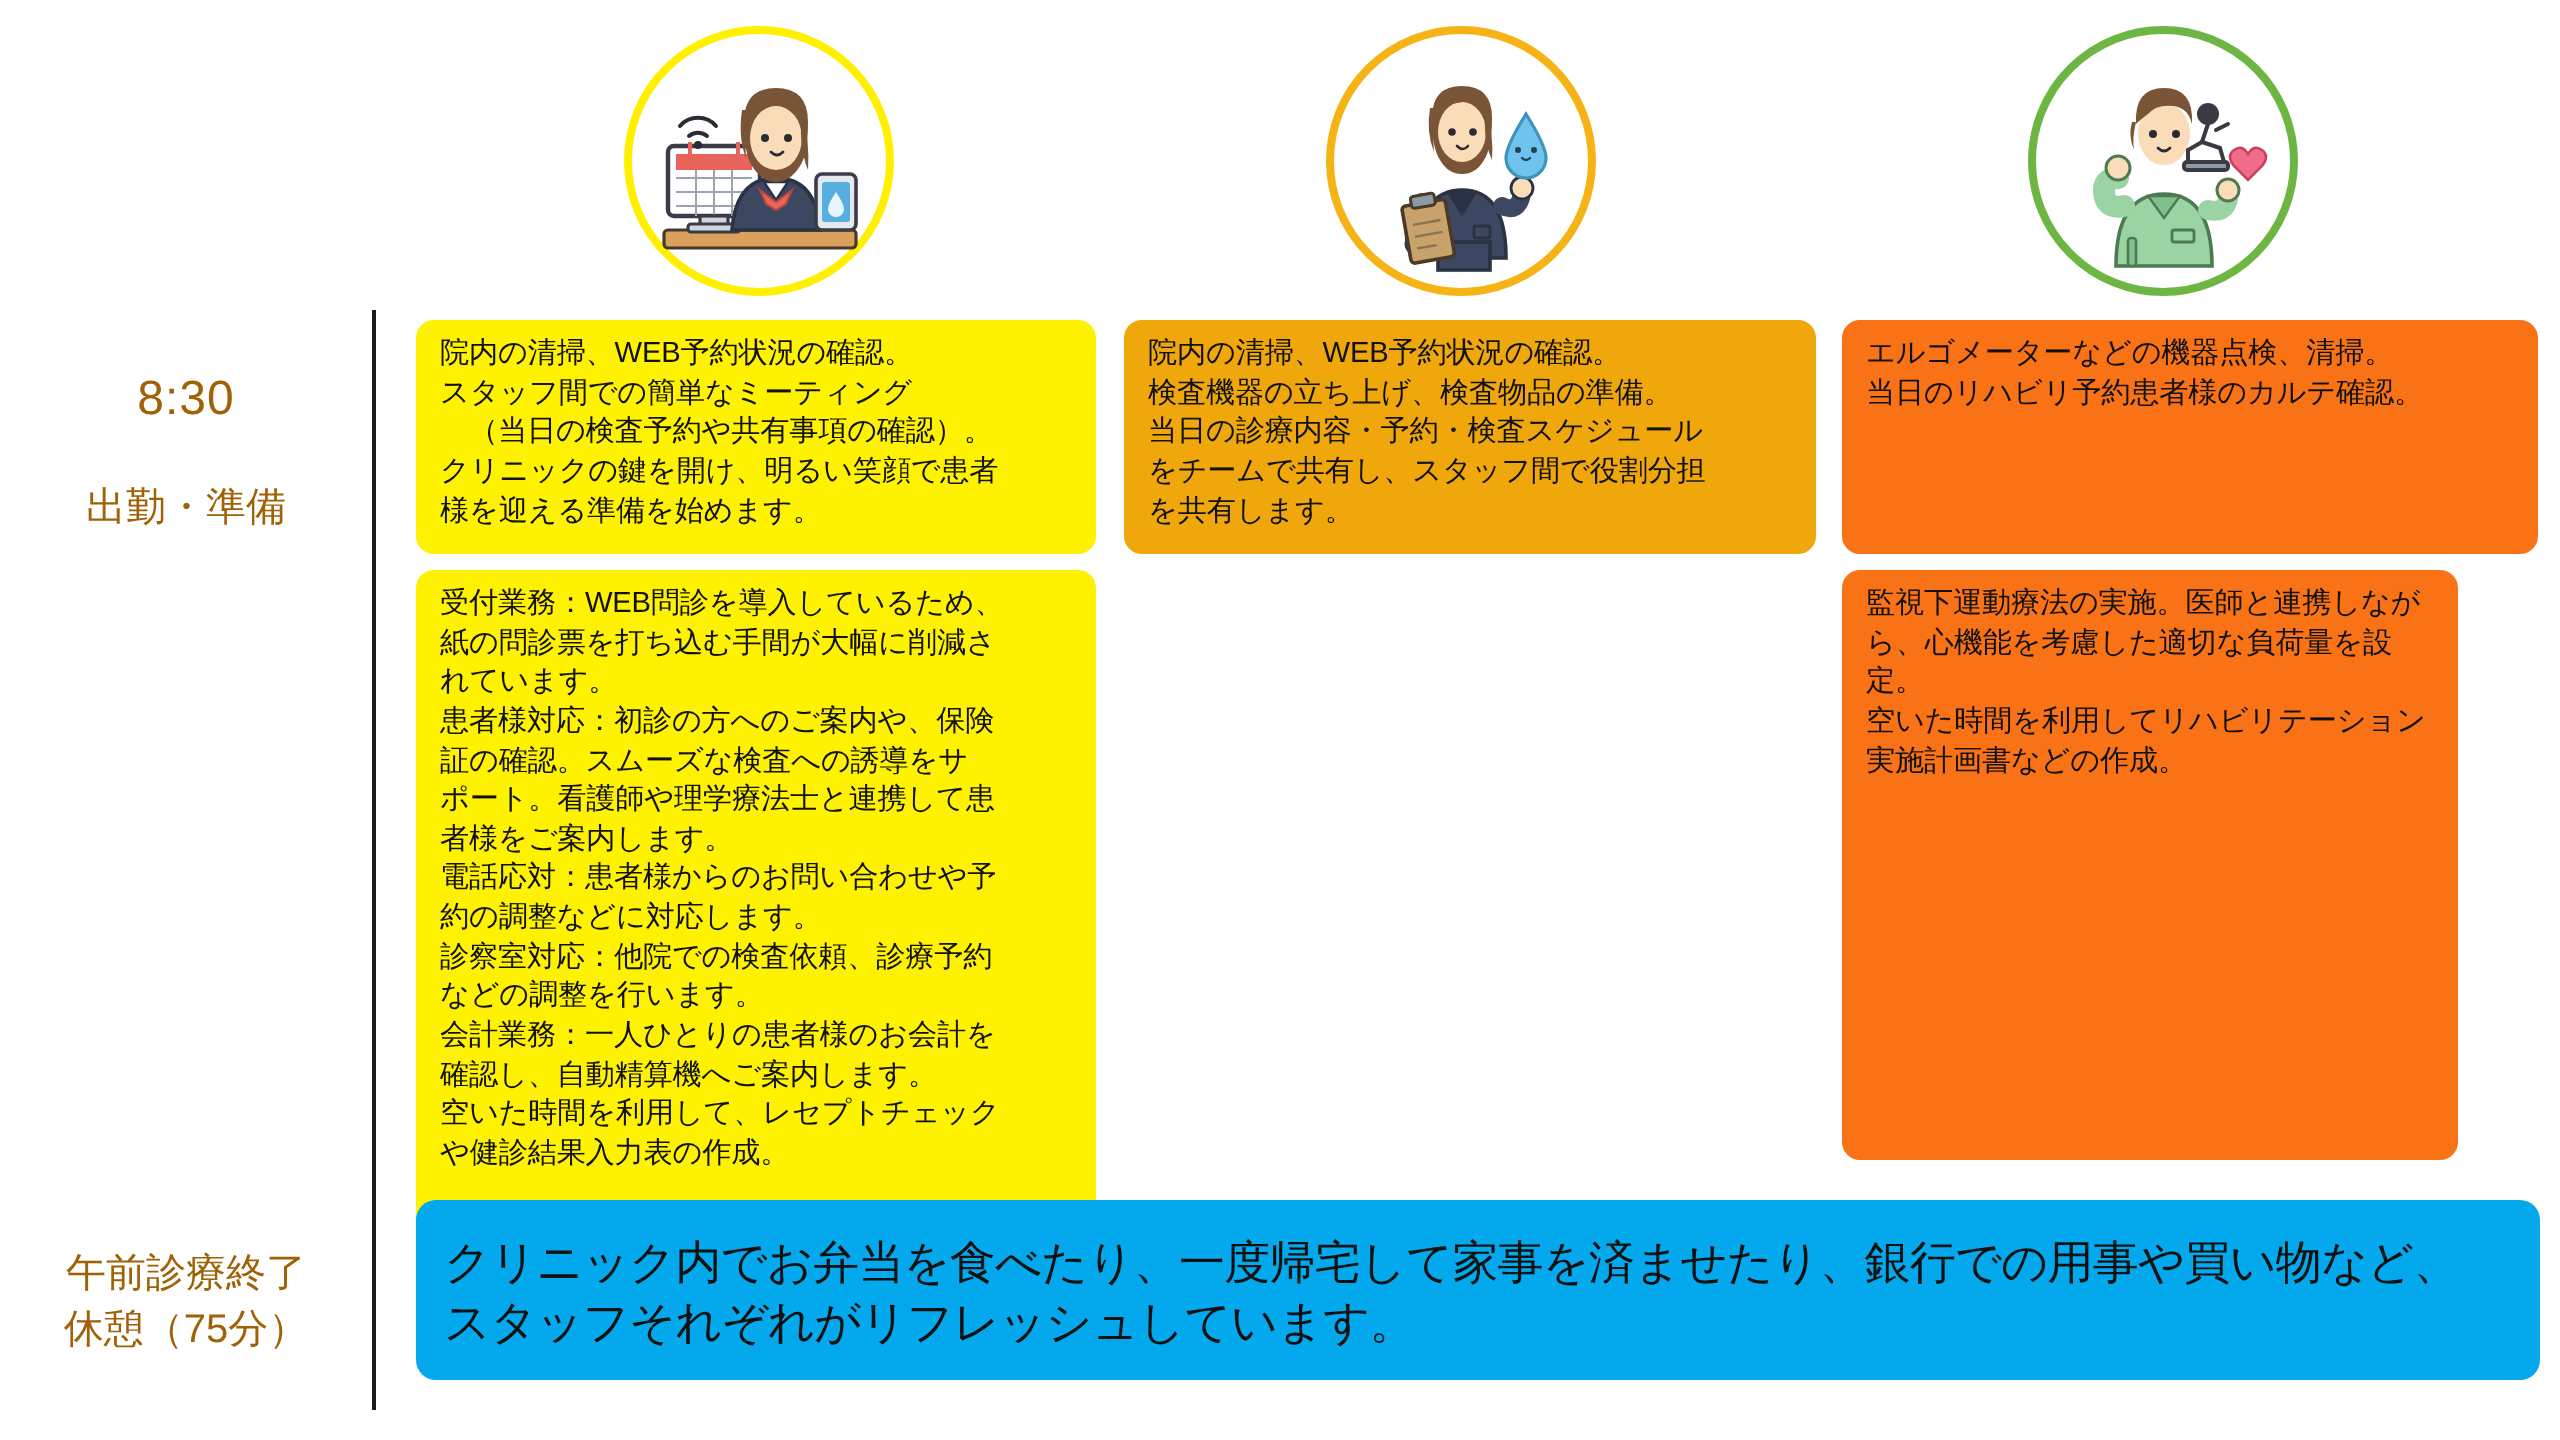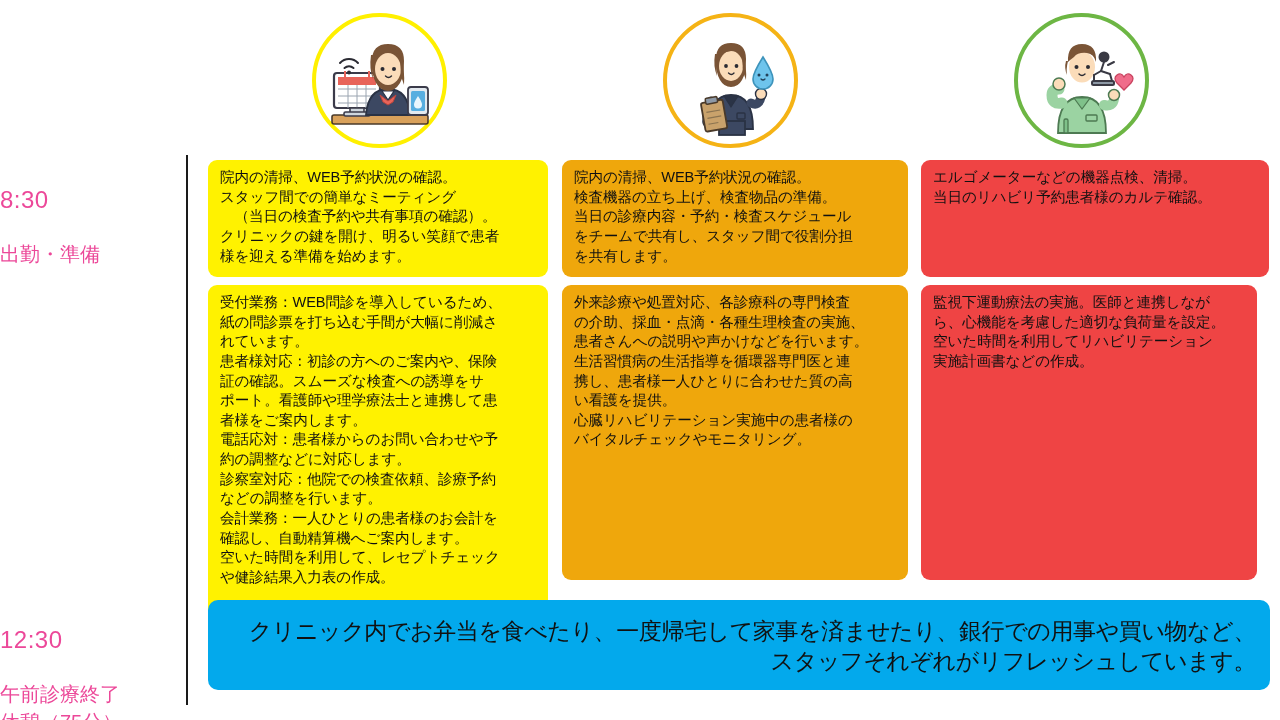--- a/index.html
+++ b/index.html
@@ -28,21 +28,22 @@
   #avatar-therapist{left:1014px;top:13px;border:4px solid #6DB644;}
 
   
   .divider{
     position:absolute;left:186px;top:155px;
     width:2px;height:550px;background:#1a1a1a;
   }
   .time-label{
     position:absolute;
     width:186px;
-    color:#ec4899;
+    text-align:center;
+    color:#a16207;
     line-height:1.42;
     white-space:pre-line;
   }
   .time-label .t{
     display:block;
     font-size:24px;
     letter-spacing:.5px;
   }
   .time-label .d{
     display:block;
@@ -60,46 +61,45 @@
     padding:8px 11px 8px 12px;
     font-size:14.6px;
     line-height:1.345;
     color:#111111;
     white-space:pre-line;
     letter-spacing:-0.1px;
     overflow:hidden;
   }
   .card.yellow{background:#FFF200;}
   .card.orange{background:#EFA70C;}
-  .card.green {background:#ef4444;}
+  .card.green {background:#f97316;}
 
   
   #card-r1c1{left:208px;top:160px;width:340px;height:117px;}
   #card-r1c2{left:562px;top:160px;width:346px;height:117px;}
   #card-r1c3{left:921px;top:160px;width:348px;height:117px;}
   
   #card-r2c1{left:208px;top:285px;width:340px;height:378px;}
   #card-r2c2{left:562px;top:285px;width:346px;height:295px;}
-  #card-r2c3{left:921px;top:285px;width:336px;height:295px;}
+  #card-r2c3{left:921px;top:285px;width:308px;height:295px;}
 
   
   #banner-break{
     position:absolute;
     left:208px;top:600px;
     width:1062px;height:90px;
     background:#03A9EC;
     border-radius:10px;
     box-sizing:border-box;
     padding:16px 14px 0 14px;
     font-size:23px;
     line-height:1.32;
     color:#111111;
     white-space:pre-line;
     letter-spacing:-0.4px;
-    text-align:right;
   }
 </style>
 </head>
 <body>
 
 <div class="stage">
 
   <div class="avatar" id="avatar-reception">
     <svg width="120" height="120" viewBox="0 0 120 120" aria-hidden="true">
 
@@ -221,21 +221,20 @@
 
   <div class="divider"></div>
 
   <div class="time-label" id="time-0830">
     <span class="t">8:30</span>
     <span class="d">出勤・準備</span>
   </div>
 
 
   <div class="time-label" id="time-1230">
-    <span class="t">12:30</span>
     <span class="d">午前診療終了
 休憩（75分）</span>
   </div>
 
   <div class="card yellow" id="card-r1c1">院内の清掃、WEB予約状況の確認。
 スタッフ間での簡単なミーティング
 　（当日の検査予約や共有事項の確認）。
 クリニックの鍵を開け、明るい笑顔で患者
 様を迎える準備を始めます。</div>
   <div class="card orange" id="card-r1c2">院内の清掃、WEB予約状況の確認。
@@ -254,28 +253,20 @@
 ポート。看護師や理学療法士と連携して患
 者様をご案内します。
 電話応対：患者様からのお問い合わせや予
 約の調整などに対応します。
 診察室対応：他院での検査依頼、診療予約
 などの調整を行います。
 会計業務：一人ひとりの患者様のお会計を
 確認し、自動精算機へご案内します。
 空いた時間を利用して、レセプトチェック
 や健診結果入力表の作成。</div>
-  <div class="card orange" id="card-r2c2">外来診療や処置対応、各診療科の専門検査
-の介助、採血・点滴・各種生理検査の実施、
-患者さんへの説明や声かけなどを行います。
-生活習慣病の生活指導を循環器専門医と連
-携し、患者様一人ひとりに合わせた質の高
-い看護を提供。
-心臓リハビリテーション実施中の患者様の
-バイタルチェックやモニタリング。</div>
   <div class="card green" id="card-r2c3">監視下運動療法の実施。医師と連携しなが
 ら、心機能を考慮した適切な負荷量を設定。
 空いた時間を利用してリハビリテーション
 実施計画書などの作成。</div>
 
   <div id="banner-break">クリニック内でお弁当を食べたり、一度帰宅して家事を済ませたり、銀行での用事や買い物など、
 スタッフそれぞれがリフレッシュしています。</div>
 
 </div>
 

